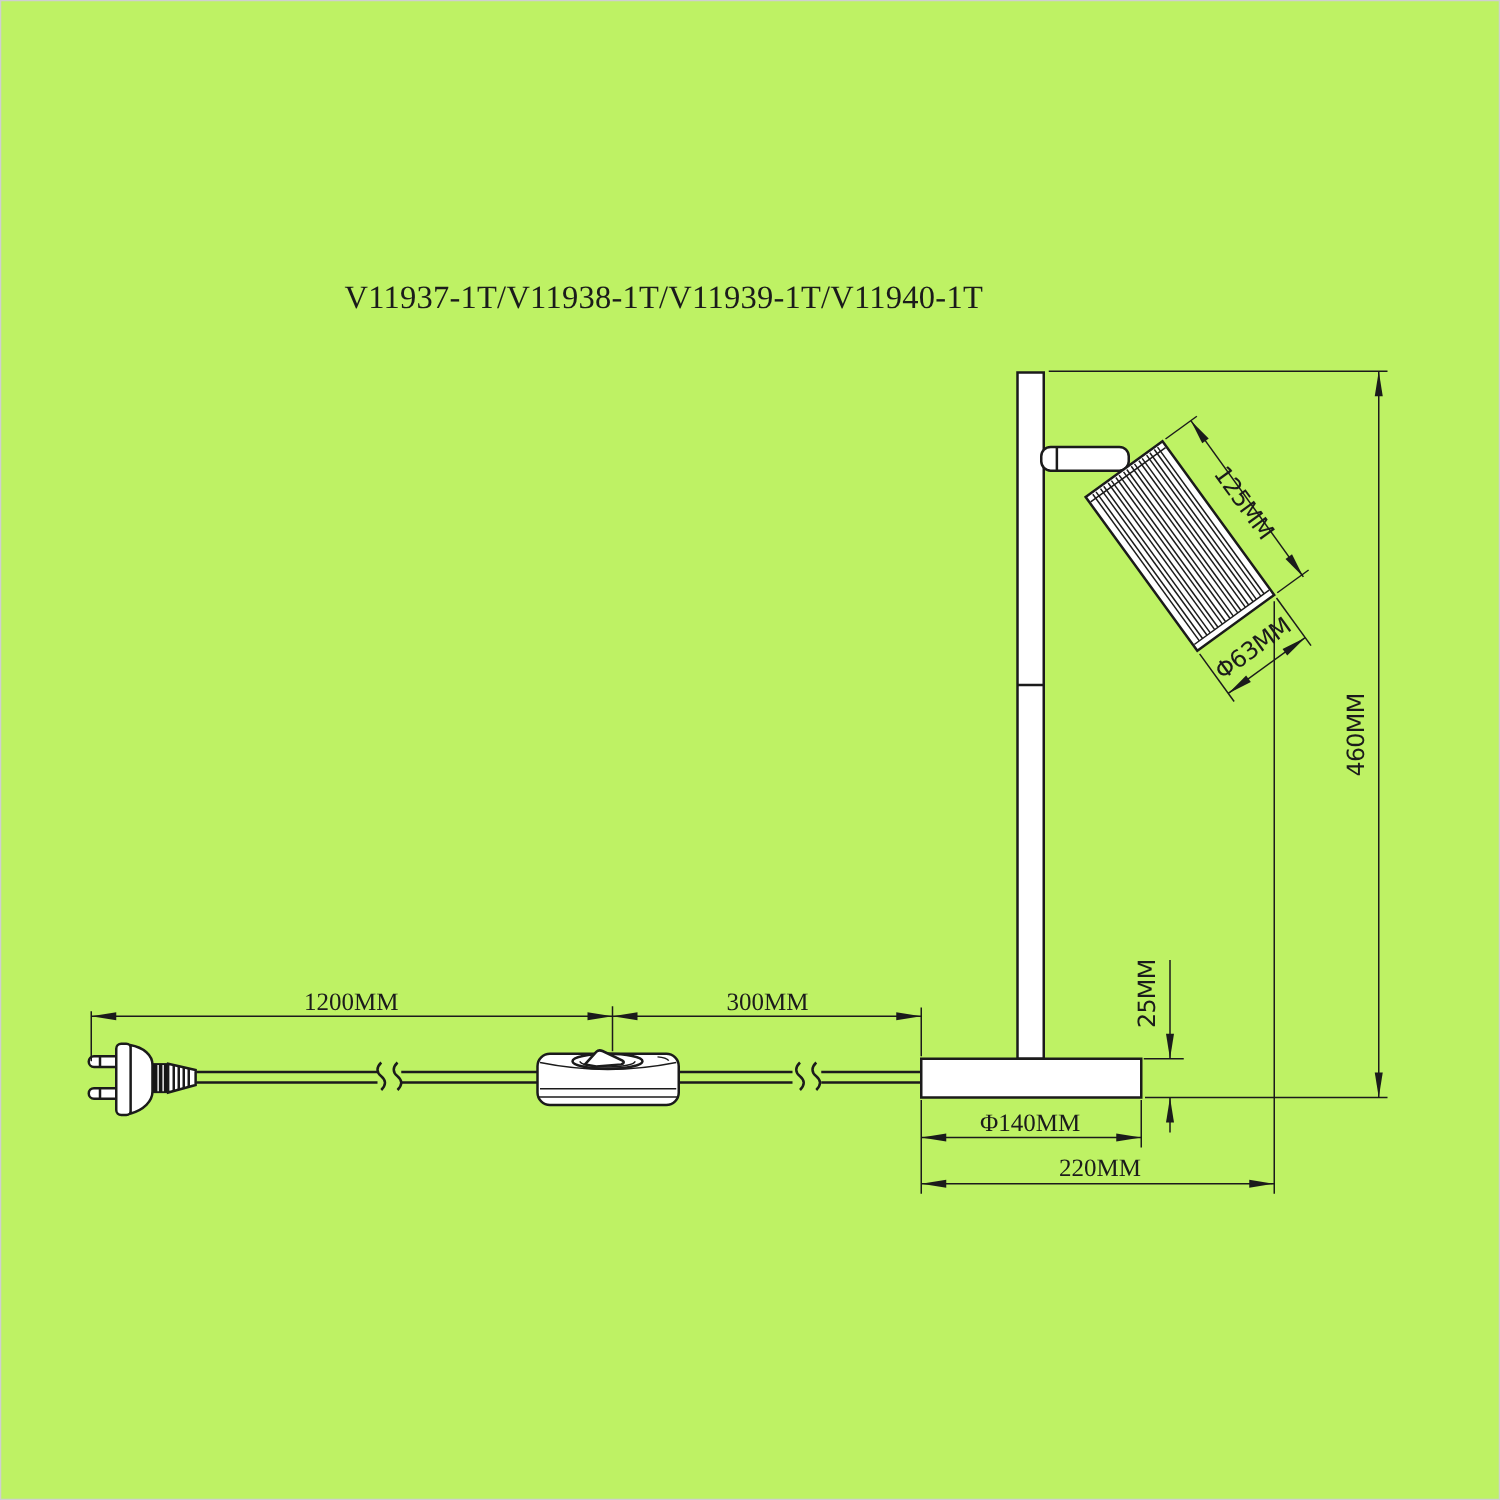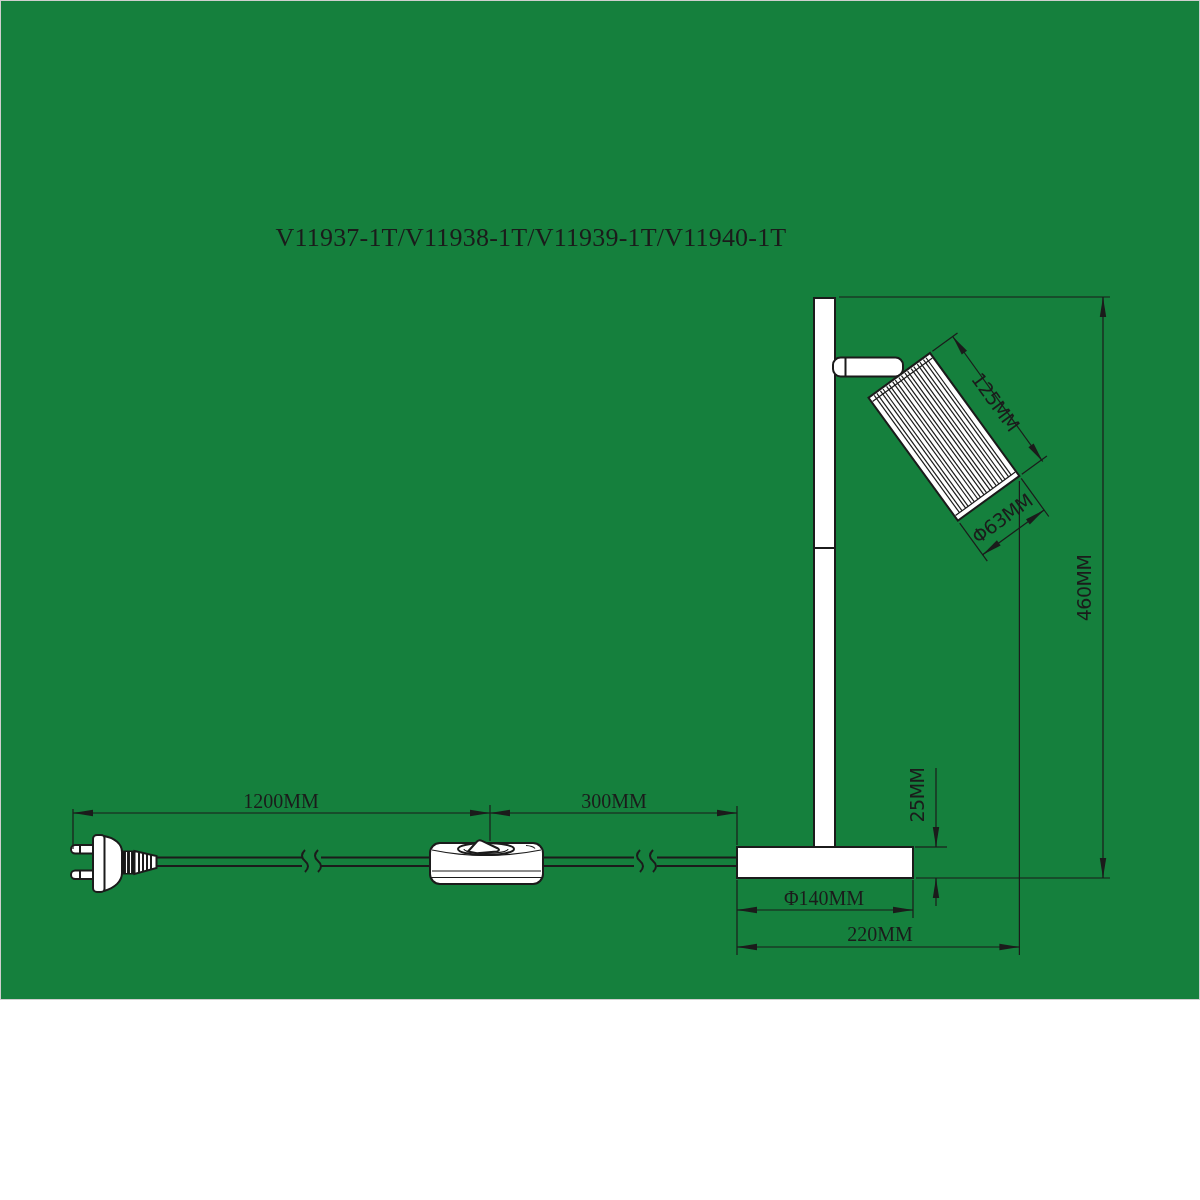--- a/index.html
+++ b/index.html
@@ -1,17 +1,17 @@
 <!DOCTYPE html>
 <html><head>
 <meta charset="utf-8">
 <style>
   html,body{margin:0;padding:0;background:#ffffff;}
   .canvas{
-    position:relative;width:1200px;height:1000px;background:#15803d;
+    position:relative;width:1200px;height:1200px;background:#bef264;
     box-shadow:inset 0 0 0 1px #cfcfcf;
     font-family:"Liberation Serif", serif;
   }
   svg{position:absolute;left:0;top:0;}
   .ln{stroke:#1b1b1b;stroke-width:2;fill:none;stroke-linecap:butt;}
   .lnw{stroke:#1b1b1b;stroke-width:2;fill:#ffffff;}
   .thin{stroke:#1b1b1b;stroke-width:1.2;fill:none;}
   .dim{stroke:#1b1b1b;stroke-width:1.2;fill:none;}
   .title-text{font-family:"Liberation Serif", serif;font-size:26px;fill:#1b1b1b;letter-spacing:0.2px;}
   .dts{font-family:"Liberation Serif", serif;font-size:20px;fill:#1b1b1b;}

